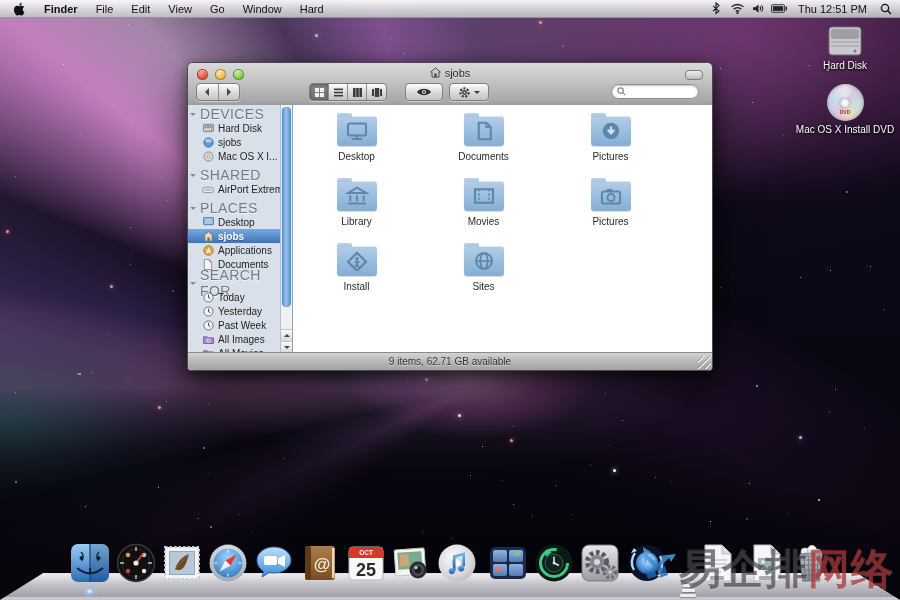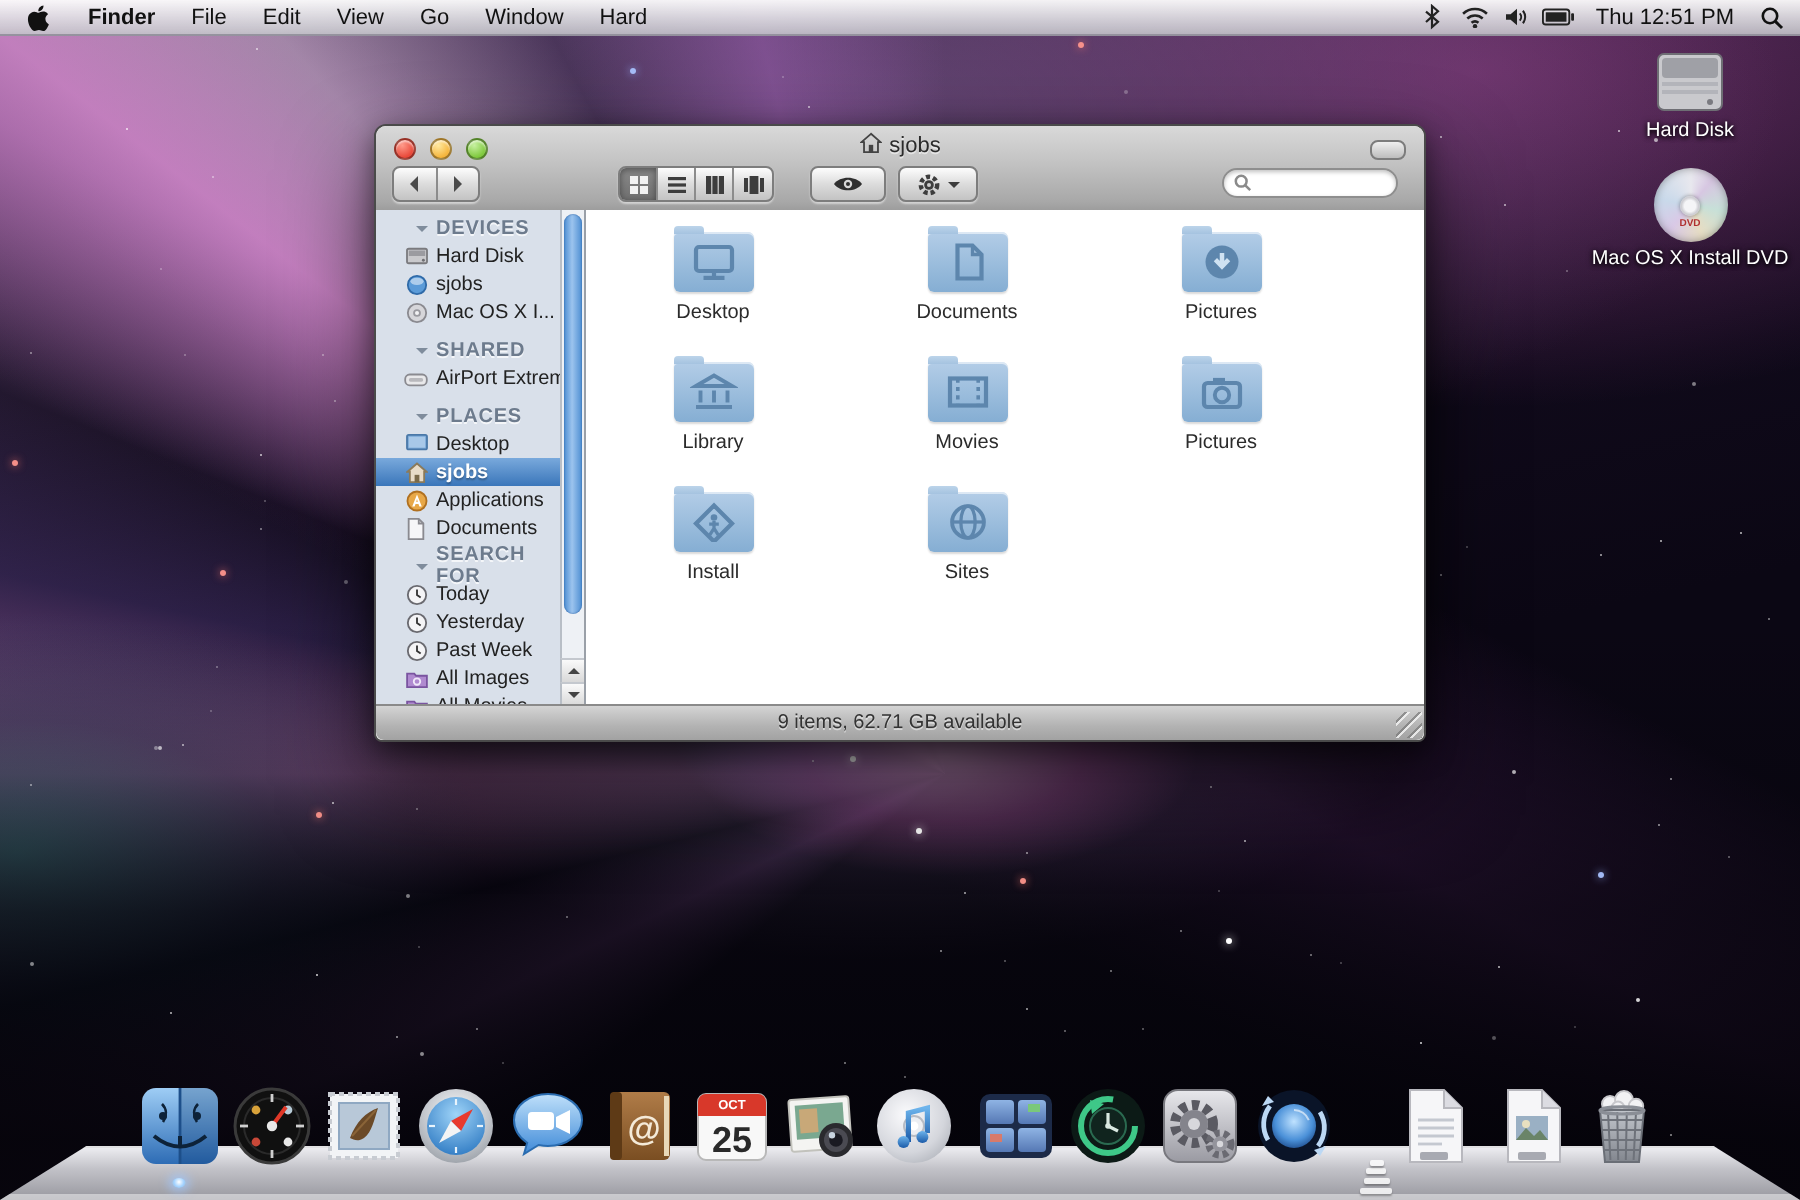--- a/index.html
+++ b/index.html
@@ -80,22 +80,22 @@
   #action-btn{left:261px;width:40px;gap:3px;}
   .gear-caret{width:0;height:0;border:3px solid transparent;border-top-color:#3d3d3d;margin-top:3px;}
   #search-field{position:absolute;top:21px;right:13px;width:88px;height:15px;border-radius:8px;
     background:#fff;border:1px solid #8e8e8e;box-shadow:inset 0 1px 2px rgba(0,0,0,.25);
     display:flex;align-items:center;padding-left:5px;box-sizing:border-box;}
 
   
   #sidebar{position:absolute;left:0;top:42px;bottom:17px;width:105px;background:#d9e0ea;
     border-right:1px solid #9aa0a8;box-sizing:border-box;overflow:hidden;}
   #sb-list{position:absolute;left:0;top:2px;right:12px;}
-  .sb-head{display:flex;align-items:center;height:14px;margin-top:5px;padding-left:20px;
-    font-size:10px;font-weight:bold;letter-spacing:.4px;color:#6d7b8d;text-shadow:0 1px 0 rgba(255,255,255,.7);}
+  .sb-head{display:flex;align-items:center;height:14px;margin-top:5px;padding-left:2px;
+    font-size:14px;font-weight:normal;letter-spacing:.4px;color:#6d7b8d;text-shadow:0 1px 0 rgba(255,255,255,.7);}
   .sb-head:first-child{margin-top:0;}
   .sb-tri{width:0;height:0;border:3.5px solid transparent;border-top-color:#7f8c9c;margin-right:4px;margin-top:3px;}
   .sb-row{display:flex;align-items:center;height:14px;padding-left:14px;font-size:10px;color:#222;gap:4px;white-space:nowrap;}
   .sb-row.sel{background:linear-gradient(#79a9dc,#3a76ba);color:#fff;font-weight:bold;border-radius:0;
     margin-right:-12px;padding-right:12px;text-shadow:0 1px 1px rgba(0,0,0,.3);}
   .sb-ico{width:12px;height:12px;display:flex;align-items:center;justify-content:center;flex:none;}
   .sb-eject{margin-left:auto;margin-right:2px;}
   
   #sb-scroll{position:absolute;right:0;top:0;bottom:0;width:12px;background:#eef1f5;border-left:1px solid #b8bec6;box-sizing:border-box;}
   #sb-thumb{position:absolute;left:1px;top:2px;width:9px;height:200px;border-radius:5px;
@@ -1007,13 +1007,31 @@
                 <line x1="9.8" y1="22" x2="30.2" y2="22"></line>
                 <line x1="10.2" y1="27" x2="29.8" y2="27"></line>
                 <line x1="10.6" y1="32" x2="29.4" y2="32"></line>
               </g>
               <ellipse cx="20" cy="12.2" rx="11" ry="1.8" fill="none" stroke="#8a8e96" stroke-width="1.6"></ellipse>
             </svg>
           </span><div class="dock-refl"></div></div>
       </div>
   </div>
 
+  <div id="watermark">
+    <span id="wm-logo"><span style="display: inline-flex; align-items: center;">
+          <svg width="46" height="46" viewBox="0 0 46 46" style="opacity:.8">
+            <defs>
+              <linearGradient id="gwm" x1="0" y1="0" x2="1" y2="1">
+                <stop offset="0" stop-color="#5ab0e8"></stop>
+                <stop offset="1" stop-color="#1158a8"></stop>
+              </linearGradient>
+            </defs>
+            <g fill="url(#gwm)">
+              <path d="M10 3l8 5-4 2 14 14 4-2 3 9-9 3 2-4L14 16l-2 4z" transform="rotate(90 23 23)"></path>
+              <path d="M10 3l8 5-4 2 14 14 4-2 3 9-9 3 2-4L14 16l-2 4z"></path>
+            </g>
+          </svg>
+        </span></span>
+    <span id="wm-text-dark">易企排</span>
+    <span id="wm-text-red">网络</span>
+  </div>
 </div>
 
 </body></html>

